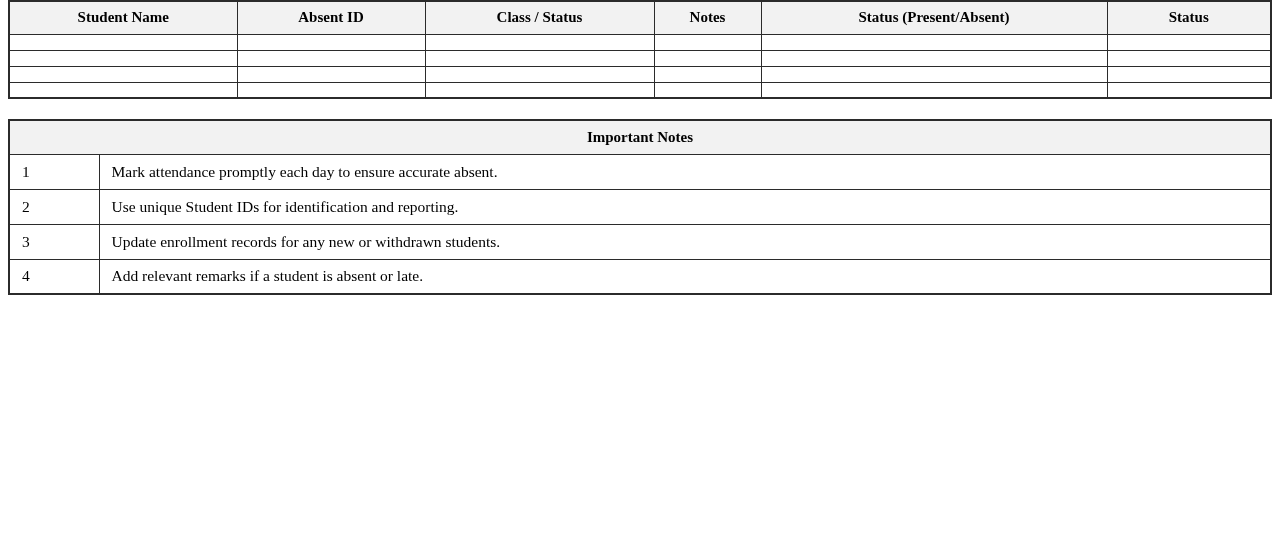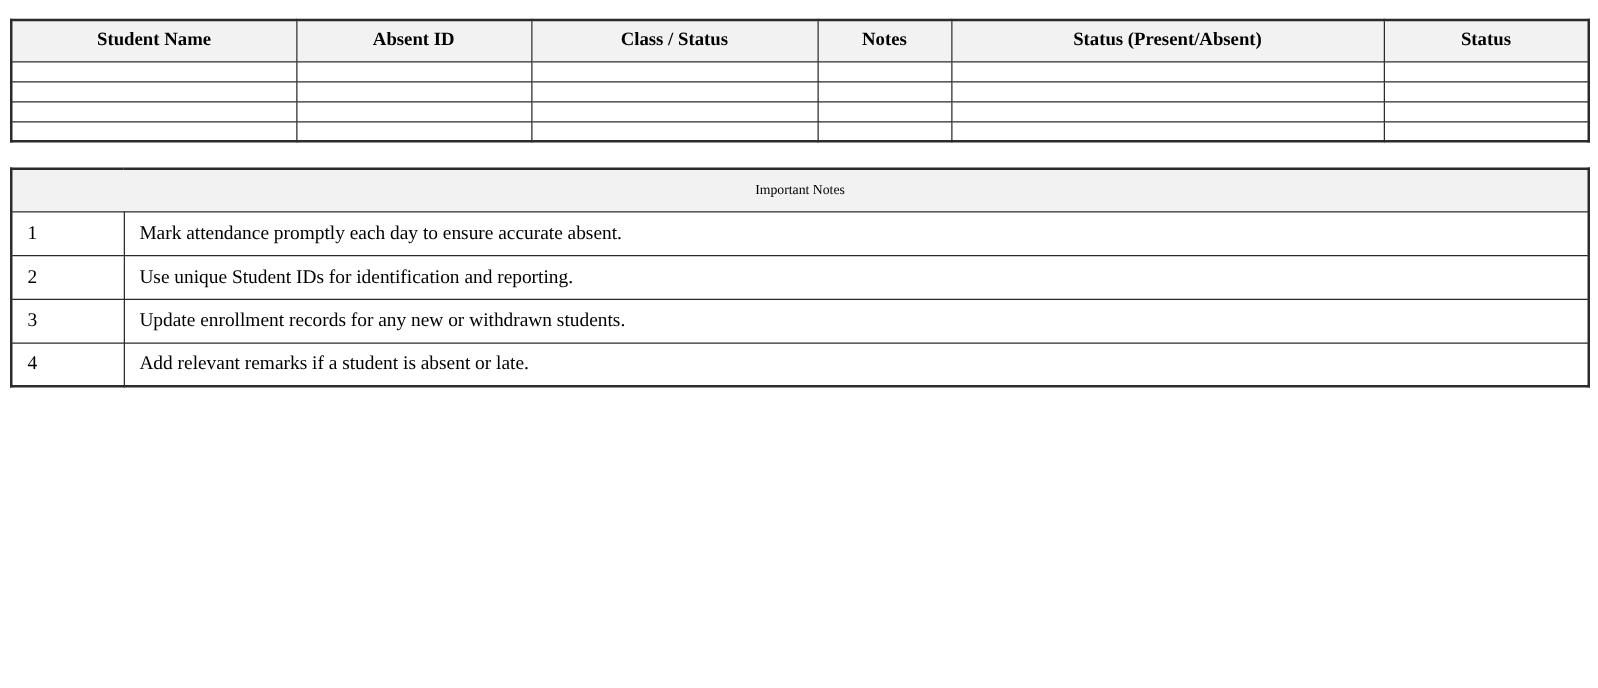--- a/index.html
+++ b/index.html
@@ -9,21 +9,21 @@
     width: 1278px;
     height: 550px;
     overflow: hidden;
     font-family: "Liberation Serif", "DejaVu Serif", serif;
     color: #000000;
   }
   .page {
     box-sizing: border-box;
     width: 1278px;
     height: 550px;
-    padding: 15px 8px 0 8px;
+    padding: 0 8px 0 8px;
   }
   table {
     border-collapse: collapse;
     table-layout: fixed;
     width: 1262px;
     border: 2px solid #2b2b2b;
   }
   th, td {
     border: 1px solid #2b2b2b;
     box-sizing: border-box;
@@ -44,22 +44,22 @@
     height: 16px;
     padding: 0 4px;
     font-size: 13px;
   }
   
   .notes {
     margin-top: 20px;
   }
   .notes th {
     background: #f2f2f2;
-    font-weight: normal;
-    font-size: 11px;
+    font-weight: bold;
+    font-size: 15px;
     text-align: center;
     vertical-align: middle;
     height: 34px;
     padding: 2px 4px;
   }
   .notes td {
     height: 35px;
     font-size: 15.5px;
     vertical-align: middle;
     padding: 2px 4px 2px 12px;

